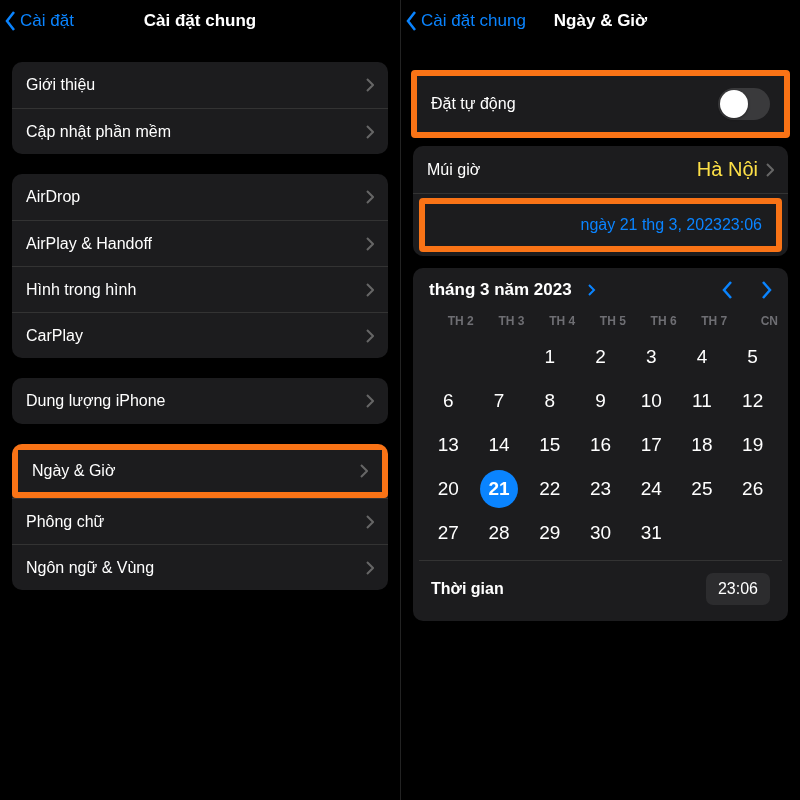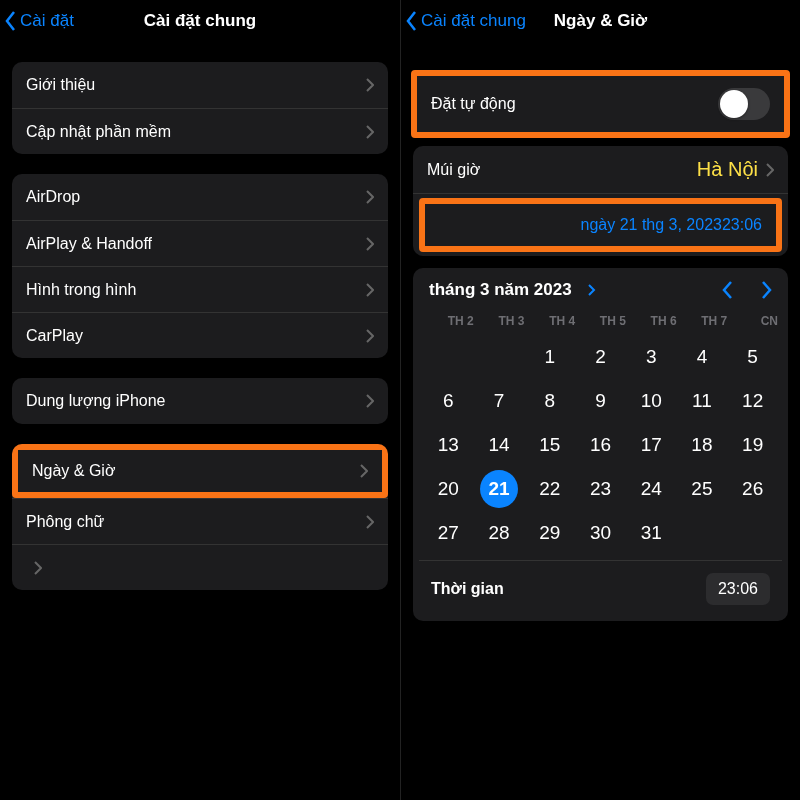--- a/index.html
+++ b/index.html
@@ -118,20 +118,21 @@
           <path d="M1 1 L7 7 L1 13"></path>
         </svg>
       </div>
       <div class="row">
         <span class="label">Phông chữ</span>
         <svg class="chev" viewBox="0 0 8 14">
           <path d="M1 1 L7 7 L1 13"></path>
         </svg>
       </div>
       <div class="row">
+        <span class="label">Ngôn ngữ &amp; Vùng</span>
         <svg class="chev" viewBox="0 0 8 14">
           <path d="M1 1 L7 7 L1 13"></path>
         </svg>
       </div>
     </div>
 </div>
 
 <div class="pane">
   <div class="nav">
     <div class="back">

